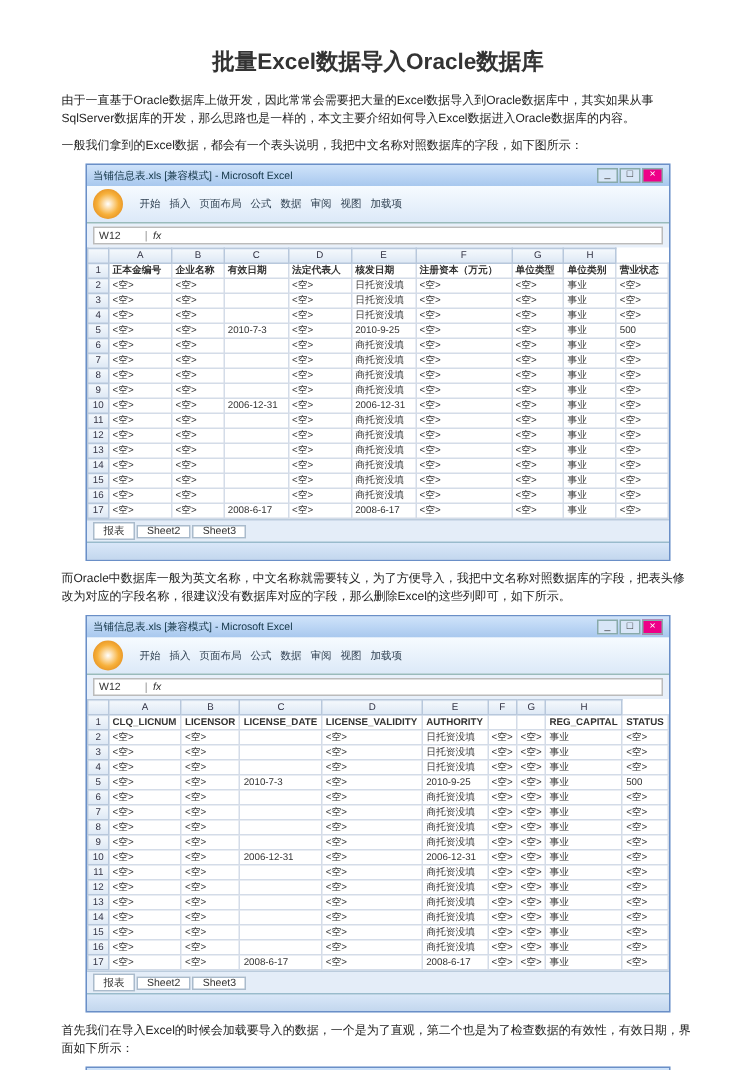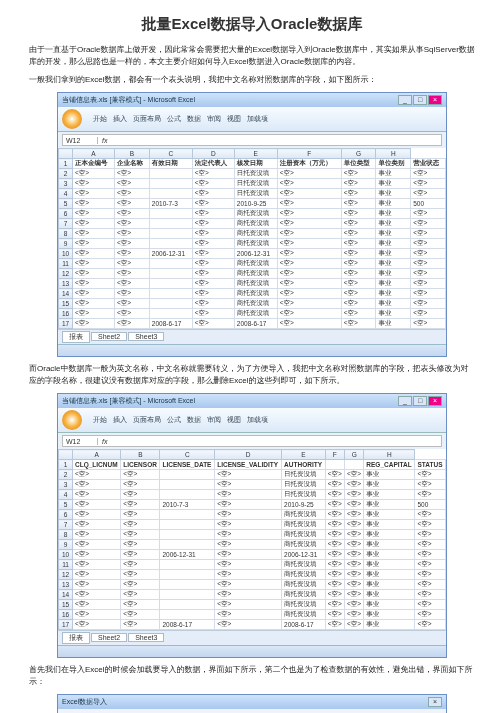--- a/index.html
+++ b/index.html
@@ -1,18 +1,18 @@
 <!DOCTYPE html>
 <html><head>
 <meta charset="utf-8">
 <style>
 * { margin:0; padding:0; box-sizing:border-box; }
 body { font-family:"Microsoft YaHei",SimSun,Arial,sans-serif; font-size:9px; background:#fff; width:504px; color:#333; padding:10px 25px; }
-.title { text-align:center; font-size:15px; font-weight:bold; margin:5px 0 10px; }
-.para { font-size:8px; line-height:1.5; margin:6px 4px; color:#222; }
+.title { text-align:center; font-size:15px; font-weight:bold; margin:22px 0 10px; }
+.para { font-size:8px; line-height:1.5; margin:6px 16px; color:#222; }
 .win { border:1px solid #6a8fc7; background:#e8f0fa; margin:4px auto; width:390px; font-size:7px; }
 .titlebar { background:linear-gradient(#cfe3fa,#a8c8ee); height:14px; display:flex; align-items:center; padding:0 4px; }
 .titlebar .tt { flex:1; color:#134; font-size:7px; }
 .winbtns span { display:inline-block; width:14px; height:10px; background:#d8e6f7; border:1px solid #8aa; margin-left:1px; text-align:center; line-height:8px; font-size:7px; }
 .ribbon { background:linear-gradient(#f6fbff,#dce9f8); border-bottom:1px solid #9bb; padding:2px 4px; }
 .orb { display:inline-block; width:20px; height:20px; border-radius:50%; background:radial-gradient(#fff,#f7b13c,#d87a0f); vertical-align:middle; }
 .tabs { display:inline-block; vertical-align:middle; margin-left:6px; font-size:7px; }
 .tabs span { margin:0 3px; color:#345; }
 .fx { background:#fff; border:1px solid #bbb; height:12px; margin:2px 4px; display:flex; align-items:center; }
 .fx .cell { width:35px; border-right:1px solid #bbb; padding:0 3px; font-size:7px; }
@@ -508,21 +508,21 @@
             <td>事业</td>
             <td>&lt;空&gt;</td>
           </tr>
         </tbody>
       </table>
   </div>
   <div class="tabbar" id="sheets2"><span>报表</span><span>Sheet2</span><span>Sheet3</span></div>
   <div class="status"></div>
 </div>
 
-<p class="para">首先我们在导入Excel的时候会加载要导入的数据，界面如下所示，第二个也是为了检查数据的有效性，避免出错，界面如下所示：</p>
+<p class="para">首先我们在导入Excel的时候会加载要导入的数据，一个是为了直观，第二个也是为了检查数据的有效性，有效日期，界面如下所示：</p>
 
 <div class="dlg">
   <div class="titlebar">
     <span class="tt">Excel数据导入</span>
     <span class="winbtns"><span>×</span></span>
   </div>
   <div class="body">
     
     
     

